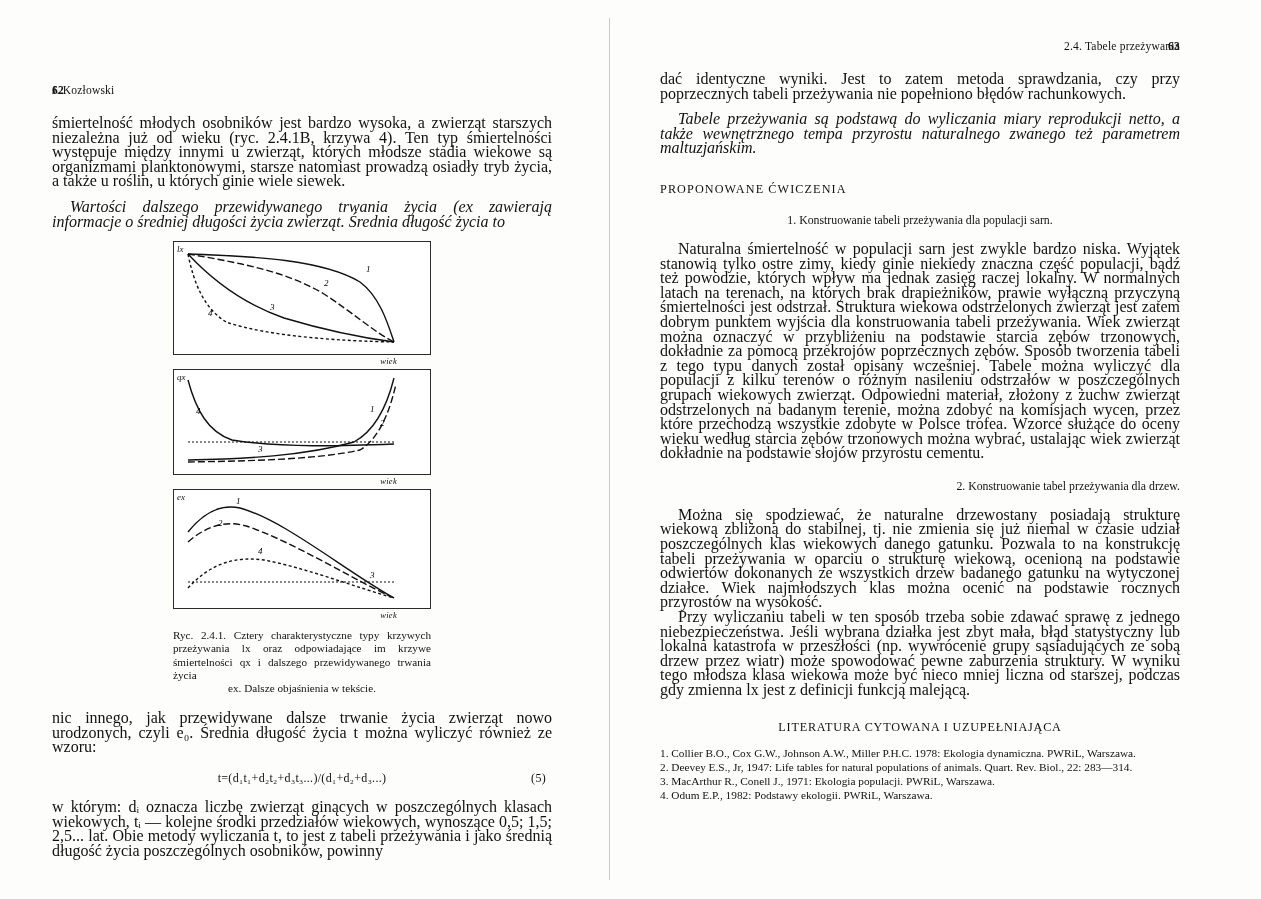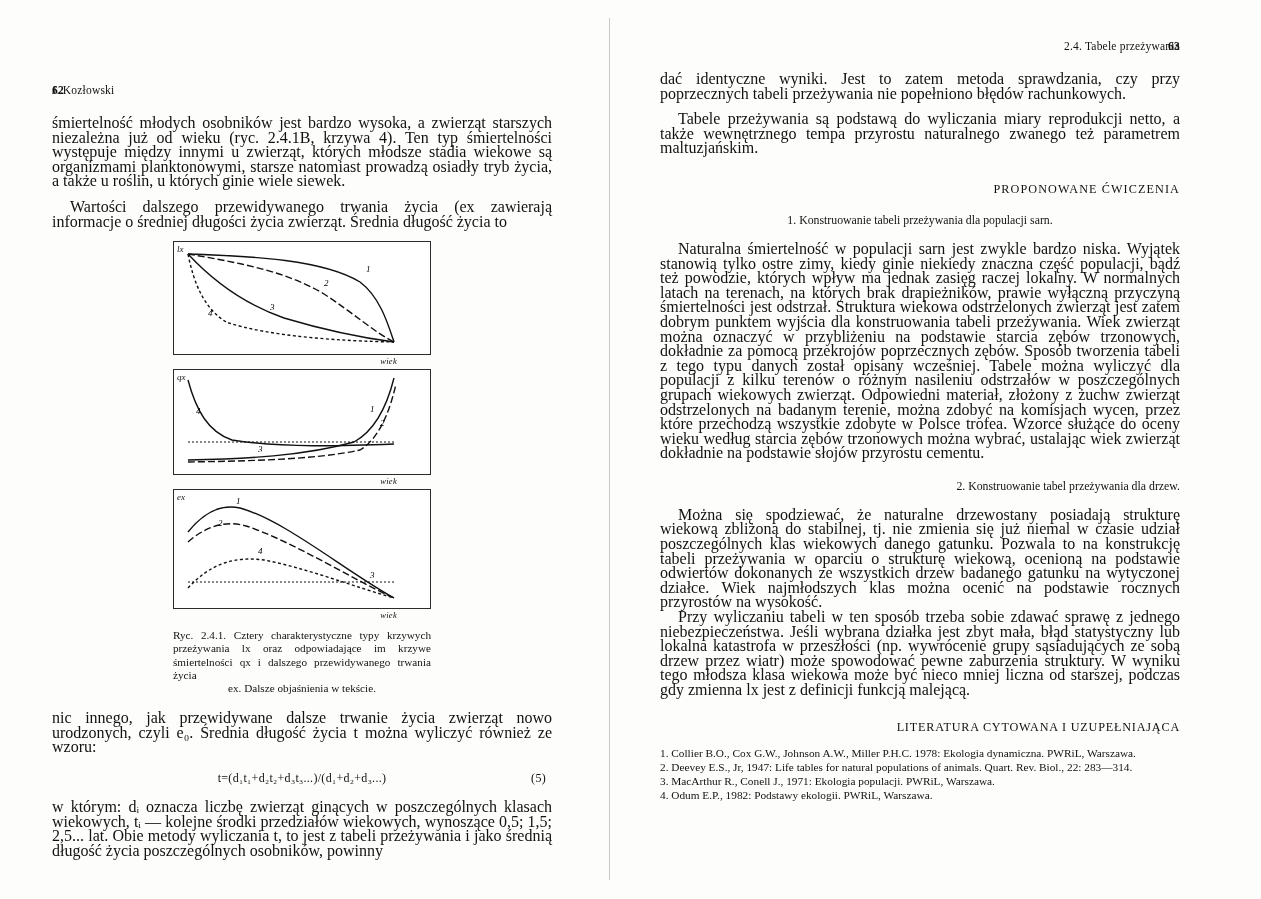--- a/index.html
+++ b/index.html
@@ -76,20 +76,21 @@
     text-justify: inter-word;
   }
   p.indent {
     text-indent: 18px;
   }
   .body-block {
     margin-top: 16px;
   }
   .sp {
     margin-top: 11px;
+    font-style: italic;
   }
   .figure {
     margin: 12px auto 0 auto;
     width: 258px;
   }
   .panel {
     border: 1px solid #2b2b2b;
     position: relative;
     background: #fff;
     margin-bottom: 2px;
@@ -128,40 +129,40 @@
     position: relative;
     letter-spacing: 0.3px;
   }
   .formula .eqnum {
     position: absolute;
     right: 6px;
   }
   h2.sec {
     font-size: 12.2px;
     font-weight: normal;
-    text-align: right;
+    text-align: left;
     letter-spacing: 1.1px;
     margin: 26px 0 16px 0;
   }
   h3.subsec {
     font-size: 11.8px;
     font-weight: normal;
     text-align: center;
     margin: 0 0 14px 0;
   }
   h3.subsec2 {
     font-size: 11.8px;
     font-weight: normal;
     text-align: right;
     margin: 18px 0 14px 0;
   }
   h2.lit {
     font-size: 12.2px;
     font-weight: normal;
-    text-align: right;
+    text-align: center;
     letter-spacing: 0.8px;
     margin: 22px 0 12px 0;
   }
   .refs {
     font-size: 11.3px;
     line-height: 13.2px;
   }
   .ref {
     padding-left: 16px;
     text-indent: -16px;

